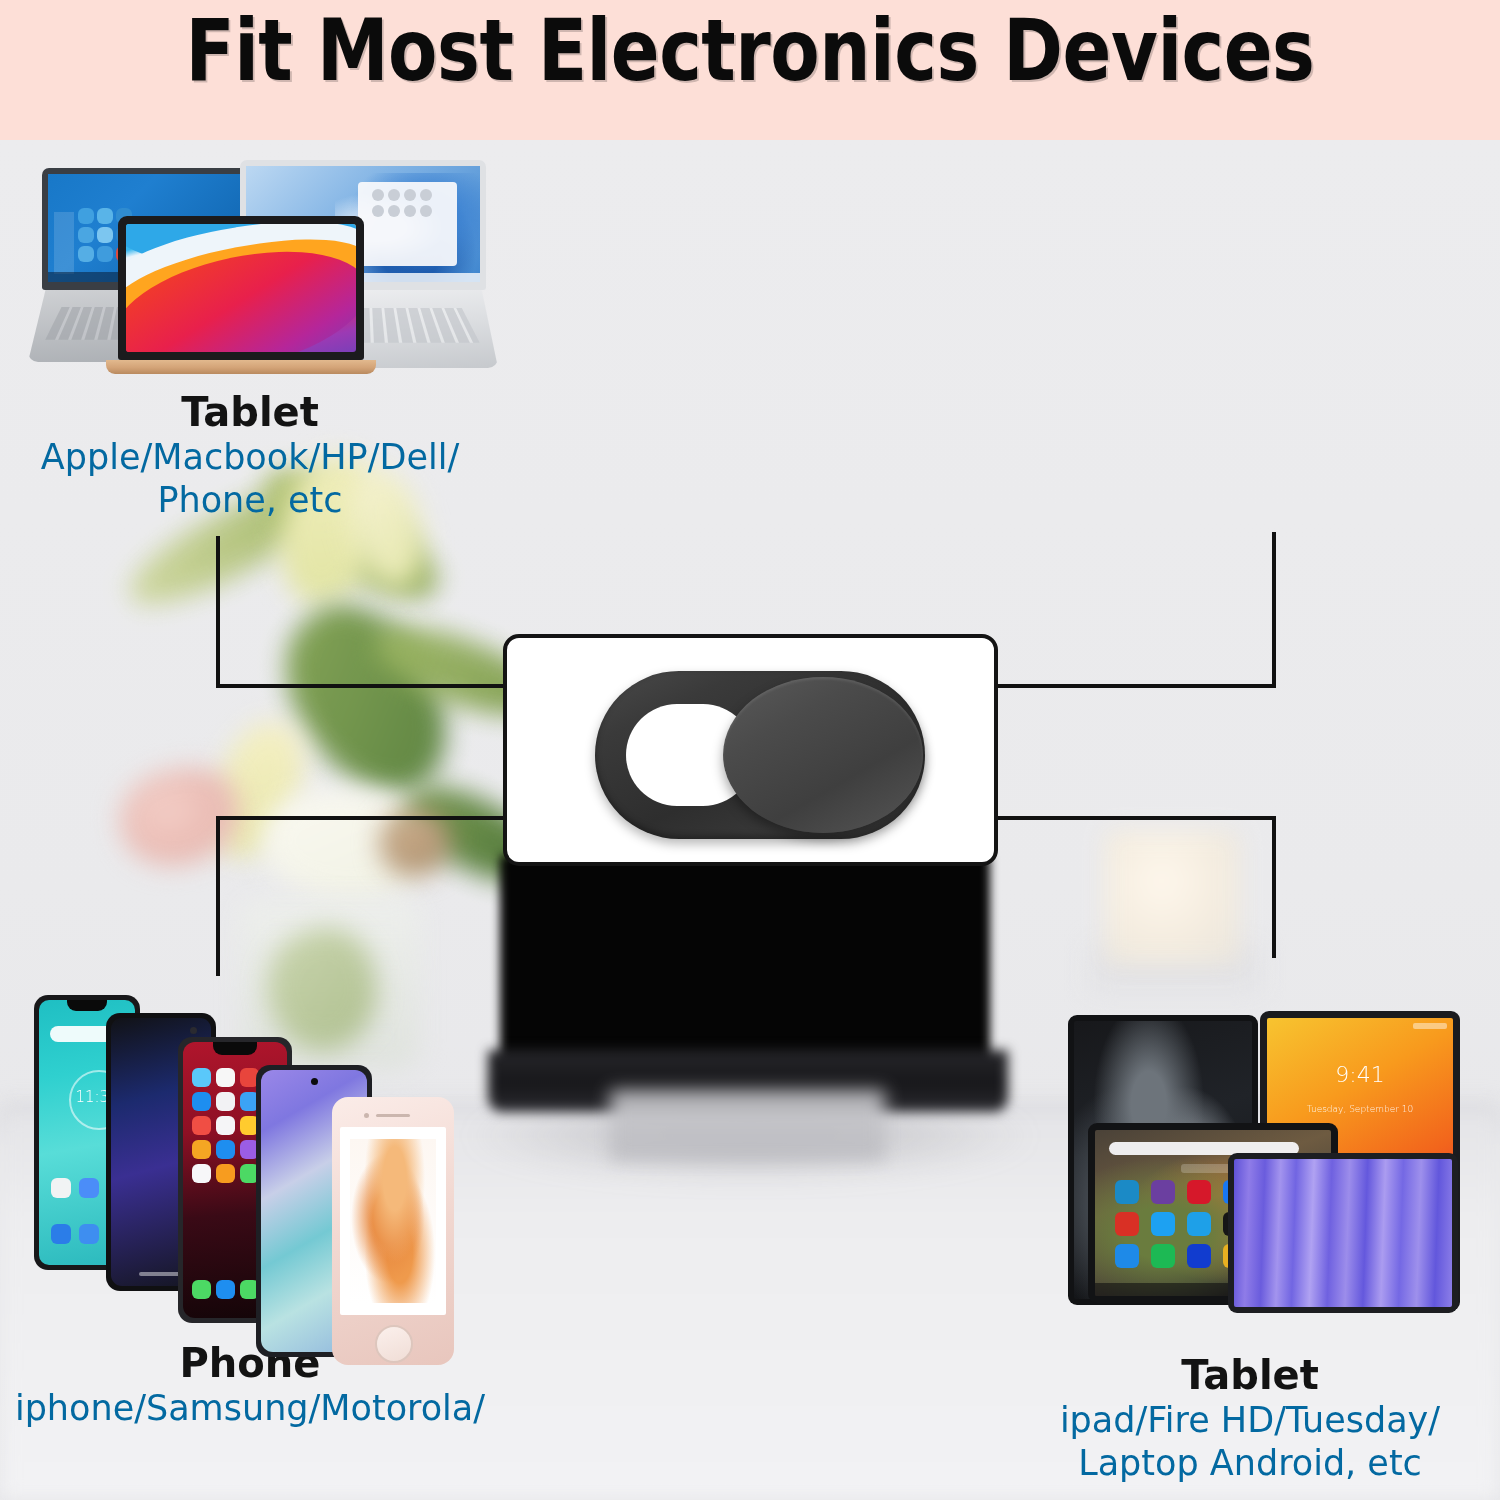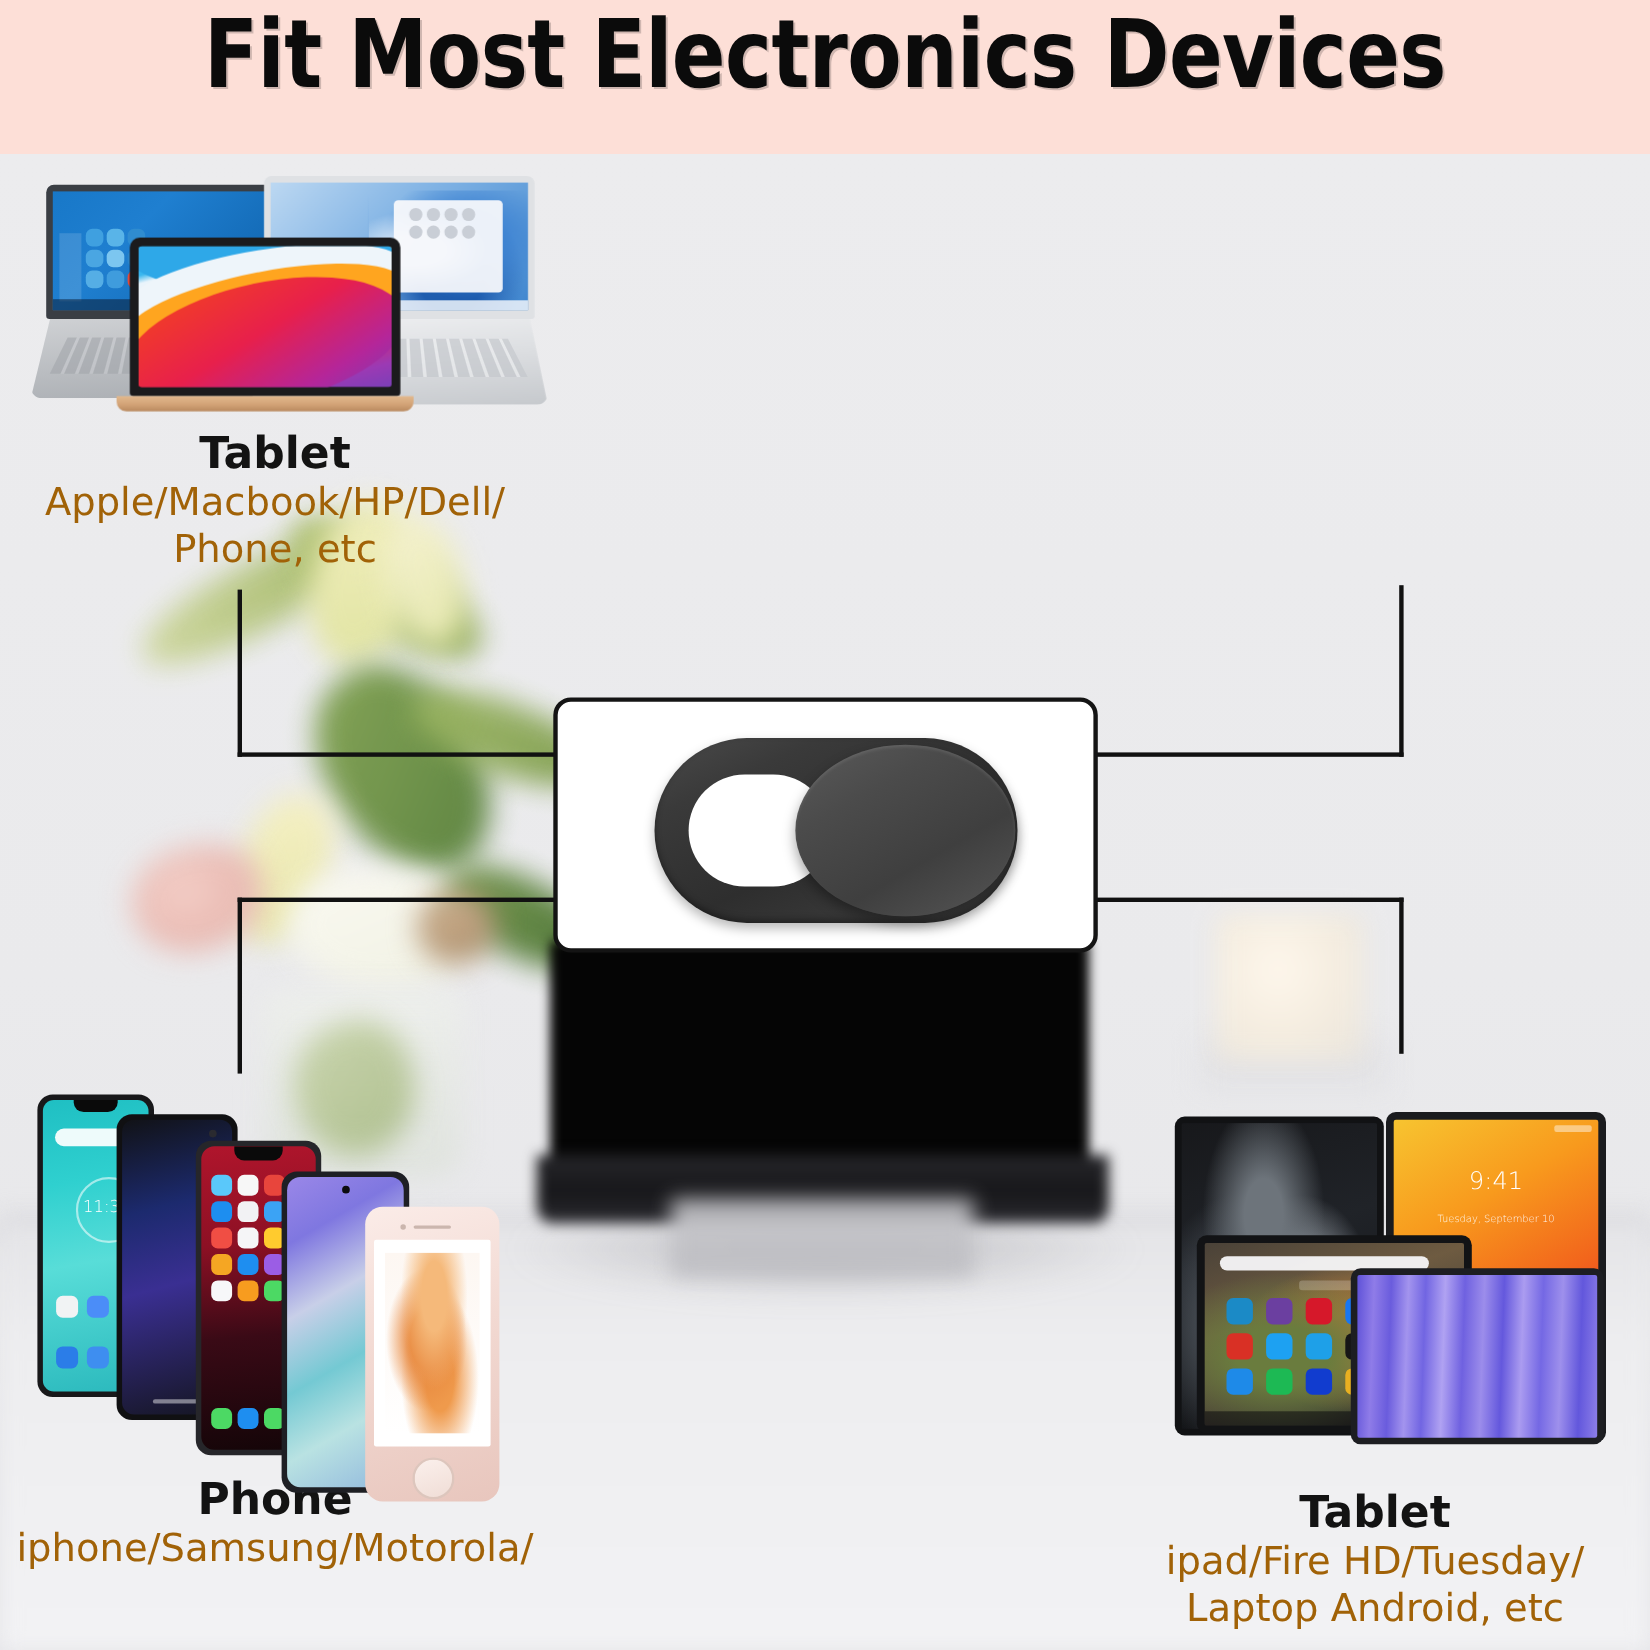--- a/index.html
+++ b/index.html
@@ -157,21 +157,21 @@
     font-weight: 700;
     font-size: 40px;
     color: #131313;
     line-height: 1.12;
     white-space: nowrap;
   }
   .label-sub {
     font-family: "DejaVu Sans", sans-serif;
     font-weight: 400;
     font-size: 35px;
-    color: #a16207;
+    color: #0369a1;
     line-height: 1.17;
     margin-top: 2px;
   }
 
   .devices { position: relative; }
 
   
   .laptop { position: absolute; }
   .lt-lid {
     position: absolute;

